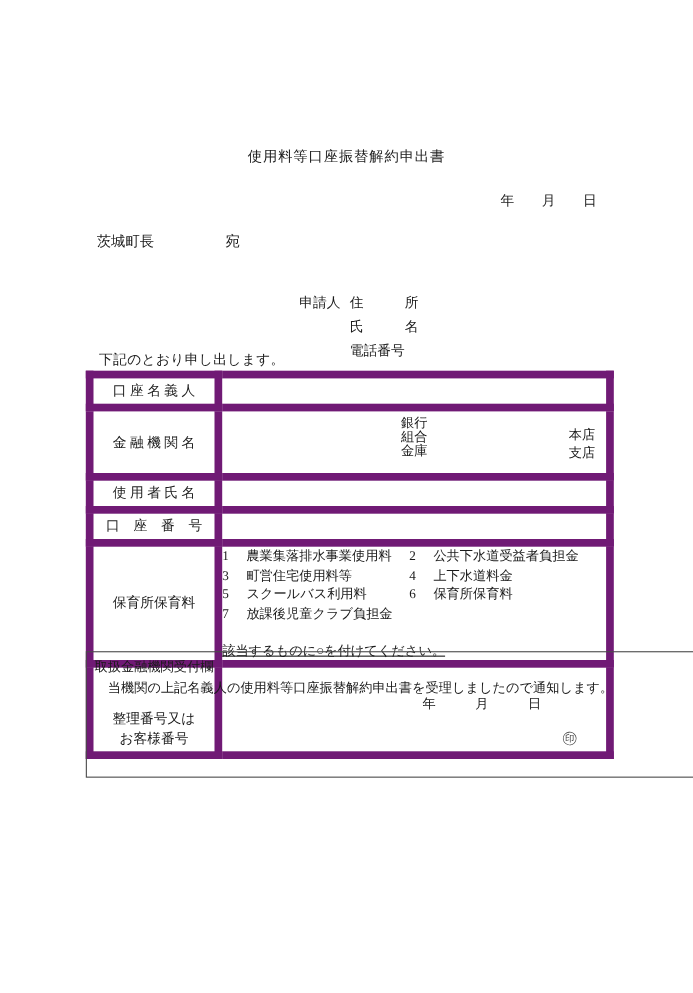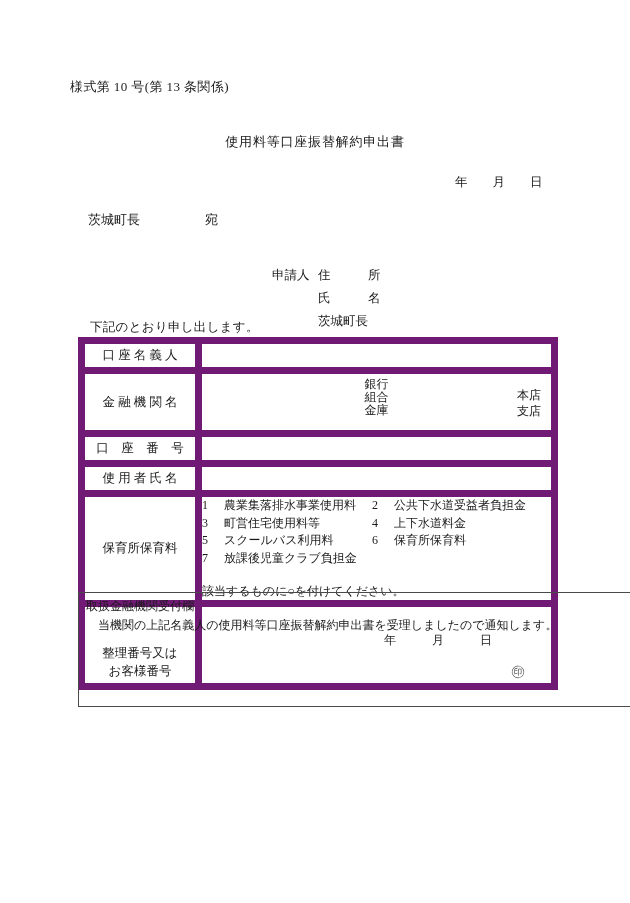--- a/index.html
+++ b/index.html
@@ -70,21 +70,20 @@
     align-items: baseline;
     white-space: pre;
   }
   .applicant-tag {
     width: 46px;
     flex: 0 0 46px;
     margin-top: 16px;
   }
   .applicant-field {
     flex: 0 0 auto;
-    font-family: Liberation Mono, monospace;
   }
 
   .lead-in {
     position: absolute;
     left: 90px;
     top: 319px;
     font-size: 12.5px;
     letter-spacing: 0.3px;
     white-space: nowrap;
   }
@@ -159,20 +158,21 @@
     white-space: pre;
   }
   .item-num {
     width: 22px;
     flex: 0 0 22px;
   }
   .items-note {
     margin-top: 17px;
     font-size: 12px;
     white-space: pre;
+    text-decoration: underline;
   }
 
   .num-cell { height: 32px; }
 
   
   .receipt-box {
     position: absolute;
     left: 78px;
     top: 592px;
     width: 557px;
@@ -208,40 +208,39 @@
     font-size: 14px;
     color: #3a3a3a;
     line-height: 1;
   }
 </style>
 </head>
 <body>
 
 <div class="page">
 
-  <div class="form-number">様式第 10 号(第 13 条関係)</div>
 
   <div class="doc-title">使用料等口座振替解約申出書</div>
 
   <div class="date-line-top">年　　月　　日</div>
 
   <div class="addressee">茨城町長　　　　　宛</div>
 
   <div class="applicant">
     <div class="applicant-row">
       <span class="applicant-tag">申請人</span>
       <span class="applicant-field">住　　　所</span>
     </div>
     <div class="applicant-row">
       <span class="applicant-tag"></span>
       <span class="applicant-field">氏　　　名</span>
     </div>
     <div class="applicant-row">
       <span class="applicant-tag"></span>
-      <span class="applicant-field">茨城町長</span>
+      <span class="applicant-field">電話番号</span>
     </div>
   </div>
 
   <div class="lead-in">下記のとおり申し出します。</div>
 
   <table class="form-table">
     <colgroup>
       <col class="col-label">
       <col class="col-value">
     </colgroup>
@@ -260,28 +259,28 @@
         <td>
           <div class="bank-cell">
             <div class="bank-center">銀行<br>組合<br>金庫</div>
             <div class="bank-right">本店<br>支店</div>
           </div>
         </td>
       </tr>
 
       <tr>
         <td>
+          <div class="lbl">使 用 者 氏 名</div>
+        </td>
+        <td class="cell-blank"></td>
+      </tr>
+
+      <tr>
+        <td>
           <div class="lbl">口　座　番　号</div>
-        </td>
-        <td class="cell-blank"></td>
-      </tr>
-
-      <tr>
-        <td>
-          <div class="lbl">使 用 者 氏 名</div>
         </td>
         <td class="cell-blank"></td>
       </tr>
 
       <tr>
         <td>
           <div class="lbl">保育所保育料</div>
         </td>
         <td class="items-cell">
           <div class="items-grid">

